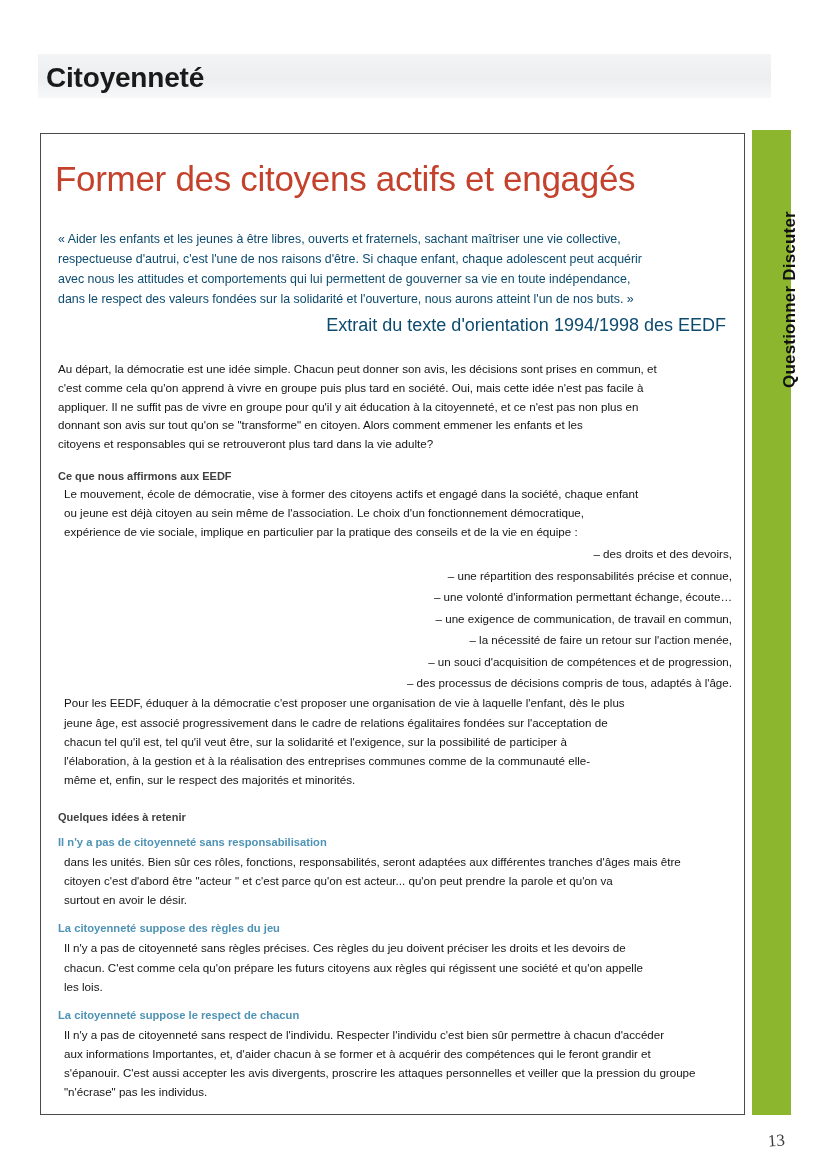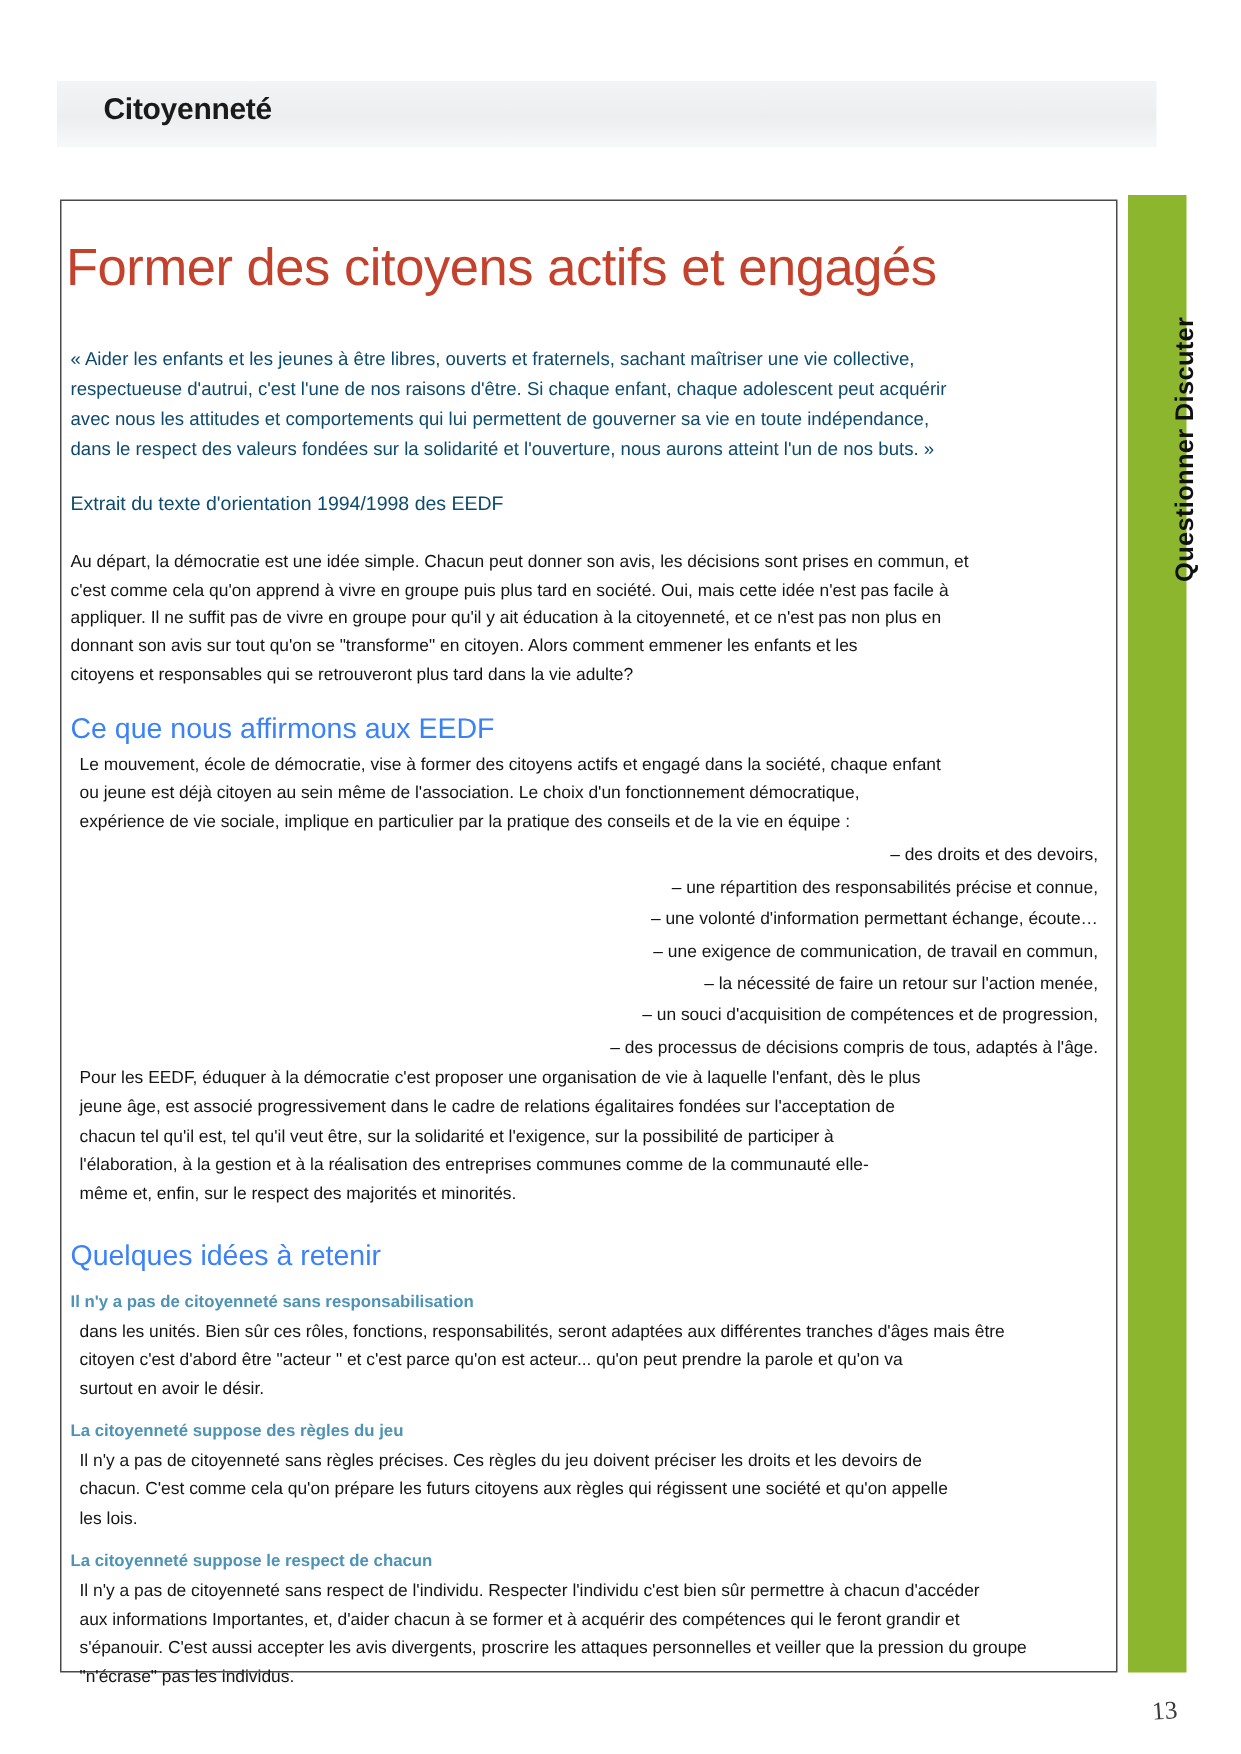--- a/index.html
+++ b/index.html
@@ -26,25 +26,24 @@
     left: 38px;
     top: 54px;
     width: 733px;
     height: 44px;
     background: linear-gradient(180deg, #f3f4f6 0%, #eceef0 55%, #f7f8f9 100%);
   }
   .header-title {
     position: absolute;
     left: 46px;
     top: 62px;
-    font-size: 20px;
+    font-size: 28px;
     font-weight: bold;
     color: #1a1a1a;
     letter-spacing: -0.2px;
-    margin-left: 23px;
   }
 
   
   .side-tab {
     position: absolute;
     left: 752px;
     top: 130px;
     width: 39px;
     height: 985px;
     background: #8cb62e;
@@ -69,21 +68,21 @@
     top: 133px;
     width: 705px;
     height: 982px;
     border: 1px solid #4a4a4a;
     background: #ffffff;
     box-sizing: border-box;
   }
 
   .inner {
     position: absolute;
-    left: 0;
+    left: 11px;
     top: 12px;
     right: 12px;
   }
 
   .doc-title {
     font-size: 35px;
     color: #c4412c;
     font-weight: normal;
     letter-spacing: -0.3px;
     margin: 14px 0 0 3px;
@@ -96,40 +95,41 @@
     line-height: 1.62;
     color: #0c4a6e;
     text-align: justify;
   }
   .quote-block .line {
     display: block;
     white-space: nowrap;
   }
   .quote-source {
     display: block;
-    margin-top: 16px;
-    font-size: 13px;
+    text-align: right;
+    margin-top: 2px;
+    font-size: 18px;
   }
 
   .body-para {
     margin: 20px 6px 0 6px;
     font-size: 11.6px;
     line-height: 1.62;
     color: #141414;
   }
   .body-para .line {
     display: block;
     white-space: nowrap;
   }
 
   h2.sec-head {
     margin: 16px 0 2px 6px;
-    font-size: 19px;
-    font-weight: normal;
-    color: #3b82f6;
+    font-size: 11px;
+    font-weight: bold;
+    color: #404040;
   }
 
   h3.sub-head {
     margin: 13px 0 4px 6px;
     font-size: 11.2px;
     font-weight: bold;
     color: #4e93b5;
   }
 
   .sec-para {

